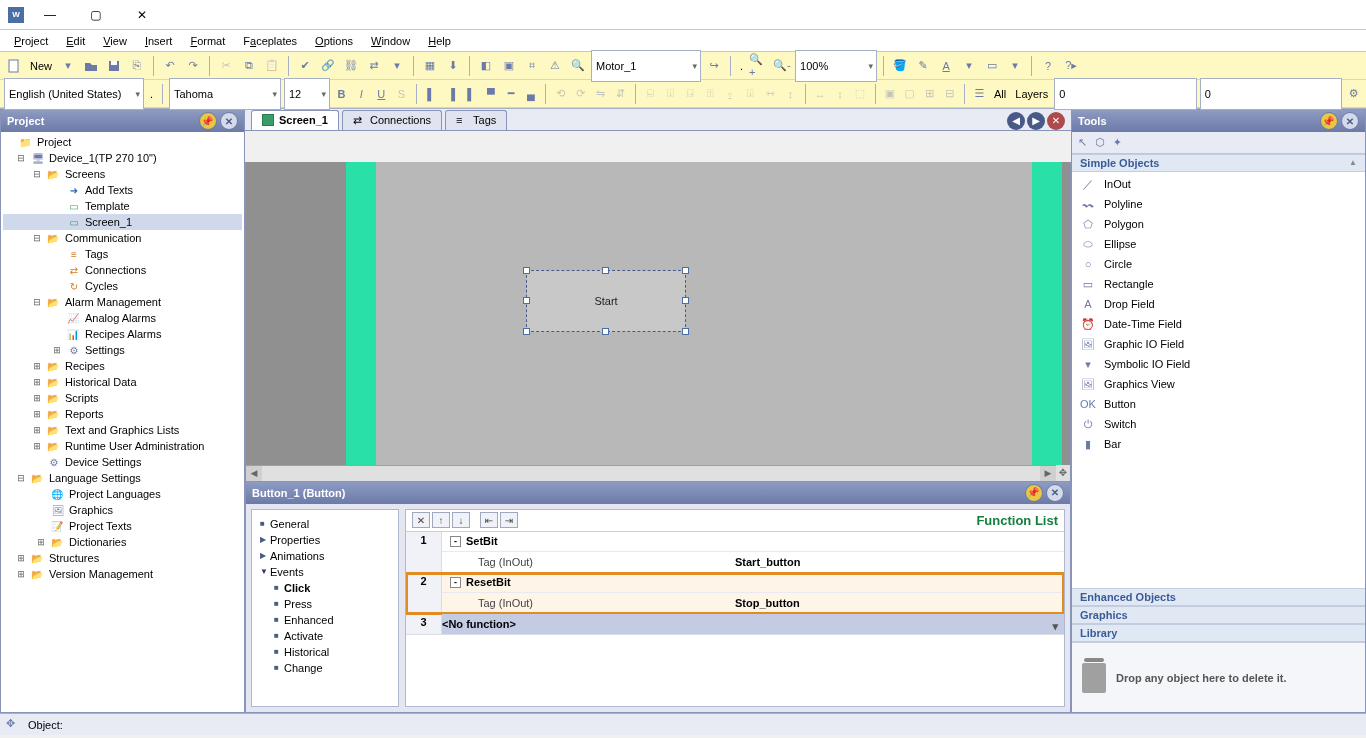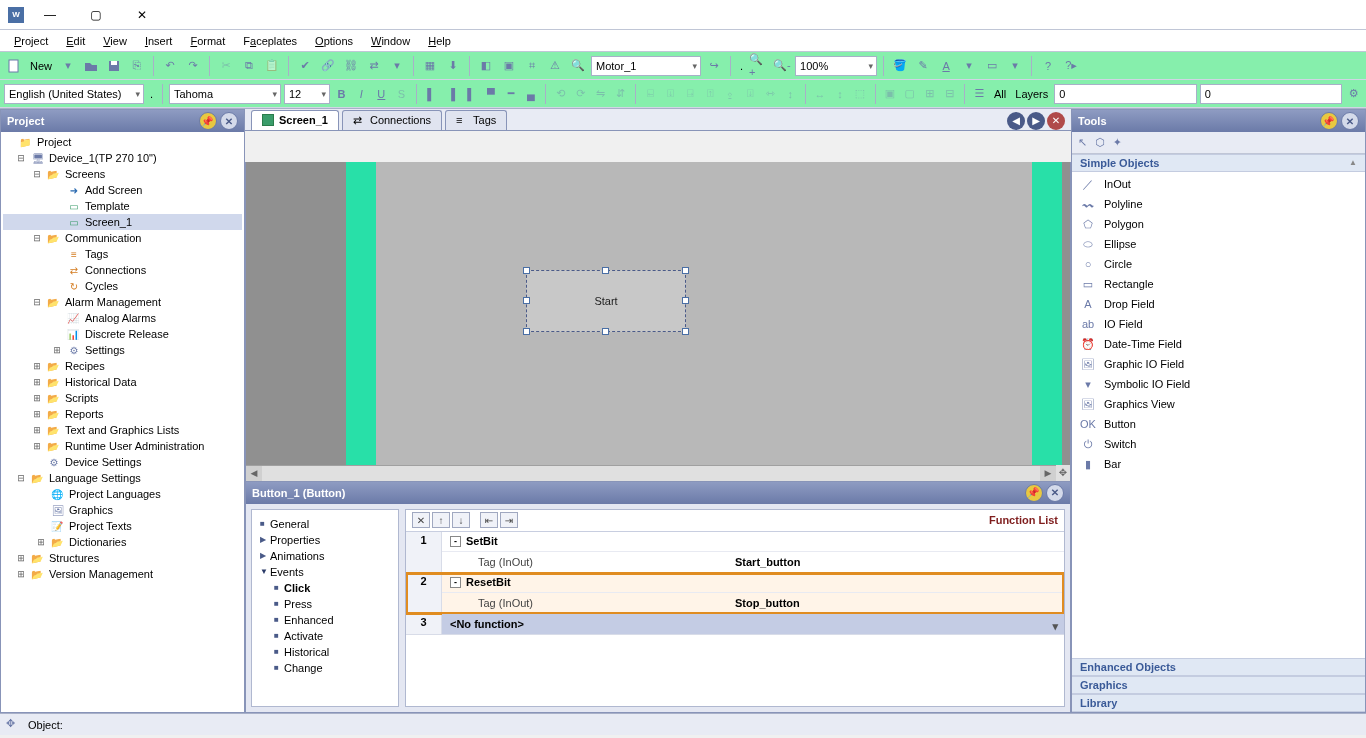--- a/index.html
+++ b/index.html
@@ -11,27 +11,27 @@
 .titlebar .title { flex:1; color:#000; }
 .winbtns { display:flex; gap:10px; }
 .winbtn { width:36px; height:24px; display:flex; align-items:center; justify-content:center; cursor:pointer; font-size:12px; }
 
 
 .menubar { height:22px; background:#fff; border-bottom:1px solid #c0c6d6; display:flex; align-items:center; padding:0 6px; gap:2px; }
 .menuitem { padding:2px 8px; cursor:pointer; text-decoration:underline; text-decoration-color:transparent; }
 .menuitem .ul { text-decoration:underline; }
 
 
-.toolbars { background:#86efac; border-bottom:1px solid #a8b0c8; }
+.toolbars { background:#fef9c3; border-bottom:1px solid #a8b0c8; }
 .toolbar-row { height:28px; display:flex; align-items:center; padding:0 4px; gap:3px; border-bottom:1px solid #d0d5e4; }
 .tb-sep { width:1px; height:20px; background:#a8b0c8; margin:0 3px; }
 .tb-btn { width:20px; height:20px; display:flex; align-items:center; justify-content:center; cursor:pointer; color:#6b7aa8; border-radius:2px; }
 .tb-btn.disabled { opacity:0.4; cursor:default; }
 .tb-text { margin:0 3px; }
-.tb-select { height:20px; border:1px solid #a8b0c8; background:#fff; padding:0 16px 0 4px; position:relative; display:flex; align-items:center; min-width:80px; }
+.tb-select { height:32px; border:1px solid #a8b0c8; background:#fff; padding:0 16px 0 4px; position:relative; display:flex; align-items:center; min-width:80px; }
 .tb-select::after { content:'▾'; position:absolute; right:3px; color:#666; font-size:9px; }
 
 
 .main { display:flex; height:604px; }
 
 
 .panel { display:flex; flex-direction:column; background:#fff; border:1px solid #8894b8; }
 .panel-header { height:22px; background:linear-gradient(#8e9bc2,#6b7aa8); color:#fff; font-weight:bold; font-size:13px; display:flex; align-items:center; padding:0 6px; }
 .panel-header .phtitle { flex:1; }
 .panel-header .phbtn { width:18px; height:18px; border-radius:9px; background:#d4daea; color:#4a5a88; display:flex; align-items:center; justify-content:center; margin-left:3px; cursor:pointer; font-size:10px; border:1px solid #6b7aa8;}
@@ -85,32 +85,32 @@
 .propnav-item { display:flex; align-items:center; height:16px; cursor:pointer; padding-left:4px;}
 .propnav-item .bullet { width:10px; color:#4a5a88; font-size:8px;}
 .propnav-item.expanded .bullet { color:#2a3a68;}
 .propnav-sub { padding-left:18px; }
 .propnav-item.selected { font-weight:bold; }
 
 .funclist { flex:1; margin:5px 5px 5px 3px; background:#fff; border:1px solid #b0b8d0; display:flex; flex-direction:column;}
 .funclist-hdr { height:22px; display:flex; align-items:center; padding:0 6px; border-bottom:1px solid #c8ceE0;}
 .funclist-hdr .flhbtns { display:flex; gap:2px; }
 .funclist-hdr .flhbtn { width:18px; height:16px; border:1px solid #a0a8c0; background:#f0f2f8; font-size:10px; display:flex; align-items:center; justify-content:center; color:#444;}
-.funclist-hdr .flhtitle { margin-left:auto; color:#7f1d1d; font-weight:bold; font-size:11px; }
+.funclist-hdr .flhtitle { margin-left:auto; color:#15803d; font-weight:bold; font-size:13px; }
 .funclist-grid { flex:1; overflow:auto; }
 .fl-row { display:flex; border-bottom:1px solid #d8dce8; min-height:20px; align-items:stretch;}
 .fl-row.highlight { outline:3px solid #e08c20; outline-offset:-2px; background:#fff4e8;}
 .fl-num { width:36px; border-right:1px solid #d8dce8; background:#f0f2f8; text-align:center; padding-top:2px; font-weight:bold;}
 .fl-content { flex:1; }
 .fl-line { display:flex; align-items:center; height:20px; padding:0 8px; gap:5px;}
 .fl-line.head { font-weight:bold; border-bottom:1px solid #e8eaf2;}
 .fl-line .expbox { width:11px; height:11px; border:1px solid #888; font-size:9px; line-height:9px; text-align:center; background:#fff;}
 .fl-line .param { padding-left:28px; color:#444; flex:0 0 280px;}
 .fl-line .val { font-weight:bold; }
-.fl-nofunc { background:#c4cce4; font-weight:bold; padding-left:8px; height:20px; line-height:20px; position:relative; }
+.fl-nofunc { background:#c4cce4; font-weight:bold; height:20px; line-height:20px; position:relative; }
 .fl-nofunc::after{ content:'▾'; position:absolute; right:6px; top:2px; color:#555;}
 
 
 .right-panel { width:295px; }
 .tool-band { height:22px; background:#e8ebf4; border-bottom:1px solid #c0c6d6; display:flex; align-items:center; padding:0 6px; gap:8px; color:#6b7aa8;}
 .tool-section-hdr { height:18px; background:#e0e8f4; border-top:1px solid #c4cce0; border-bottom:1px solid #c4cce0; color:#3a5a98; padding:2px 8px; font-weight:bold; position:relative;}
 .tool-section-hdr .tri { position:absolute; right:8px; top:3px; font-size:8px; color:#888;}
 .tool-list { padding:2px 0; }
 .tool-item { display:flex; align-items:center; height:20px; padding:0 8px; gap:8px; cursor:pointer;}
 .tool-item .ticon { width:16px; height:14px; display:inline-flex; align-items:center; justify-content:center; color:#6b7aa8;}
@@ -297,21 +297,21 @@
           <span>Device_1(TP 270 10")</span>
         </div>
       <div class="tree-node" style="padding-left:28px">
           <span class="tree-exp">⊟</span>
           <span class="tree-icon folder">📂</span>
           <span>Screens</span>
         </div>
       <div class="tree-node" style="padding-left:48px">
           <span class="tree-exp"></span>
           <span class="tree-icon add">➜</span>
-          <span>Add Screen</span>
+          <span>Add Texts</span>
         </div>
       <div class="tree-node" style="padding-left:48px">
           <span class="tree-exp"></span>
           <span class="tree-icon screen">▭</span>
           <span>Template</span>
         </div>
       <div class="tree-node selected" style="padding-left:48px">
           <span class="tree-exp"></span>
           <span class="tree-icon screen">▭</span>
           <span>Screen_1</span>
@@ -342,21 +342,21 @@
           <span>Alarm Management</span>
         </div>
       <div class="tree-node" style="padding-left:48px">
           <span class="tree-exp"></span>
           <span class="tree-icon misc">📈</span>
           <span>Analog Alarms</span>
         </div>
       <div class="tree-node" style="padding-left:48px">
           <span class="tree-exp"></span>
           <span class="tree-icon misc">📊</span>
-          <span>Discrete Release</span>
+          <span>Recipes Alarms</span>
         </div>
       <div class="tree-node" style="padding-left:48px">
           <span class="tree-exp">⊞</span>
           <span class="tree-icon misc">⚙</span>
           <span>Settings</span>
         </div>
       <div class="tree-node" style="padding-left:28px">
           <span class="tree-exp">⊞</span>
           <span class="tree-icon folder">📂</span>
           <span>Recipes</span>
@@ -612,24 +612,20 @@
         </div>
         <div class="tool-item">
           <span class="ticon">▭</span>
           <span>Rectangle</span>
         </div>
         <div class="tool-item">
           <span class="ticon">A</span>
           <span>Drop Field</span>
         </div>
         <div class="tool-item">
-          <span class="ticon">ab</span>
-          <span>IO Field</span>
-        </div>
-        <div class="tool-item">
           <span class="ticon">⏰</span>
           <span>Date-Time Field</span>
         </div>
         <div class="tool-item">
           <span class="ticon">🖼</span>
           <span>Graphic IO Field</span>
         </div>
         <div class="tool-item">
           <span class="ticon">▾</span>
           <span>Symbolic IO Field</span>
@@ -648,19 +644,23 @@
         </div>
         <div class="tool-item">
           <span class="ticon">▮</span>
           <span>Bar</span>
         </div>
       </div>
     <div style="flex:1"></div>
     <div class="tool-section-hdr"><span>Enhanced Objects</span></div>
     <div class="tool-section-hdr"><span>Graphics</span></div>
     <div class="tool-section-hdr"><span>Library</span></div>
+    <div class="tool-drop">
+      <div class="trash"></div>
+      <span>Drop any object here to delete it.</span>
+    </div>
   </div>
 </div>
 
 <div class="statusbar">
   <span class="sicon">✥</span>
   <span>Object:</span>
 </div>
 
 </body></html>

